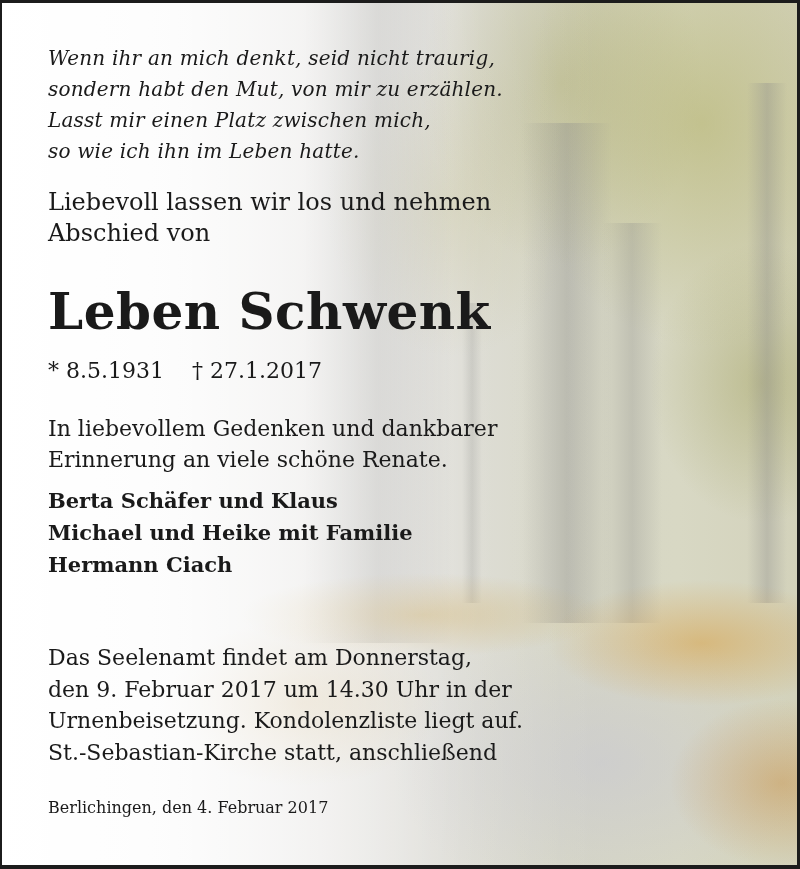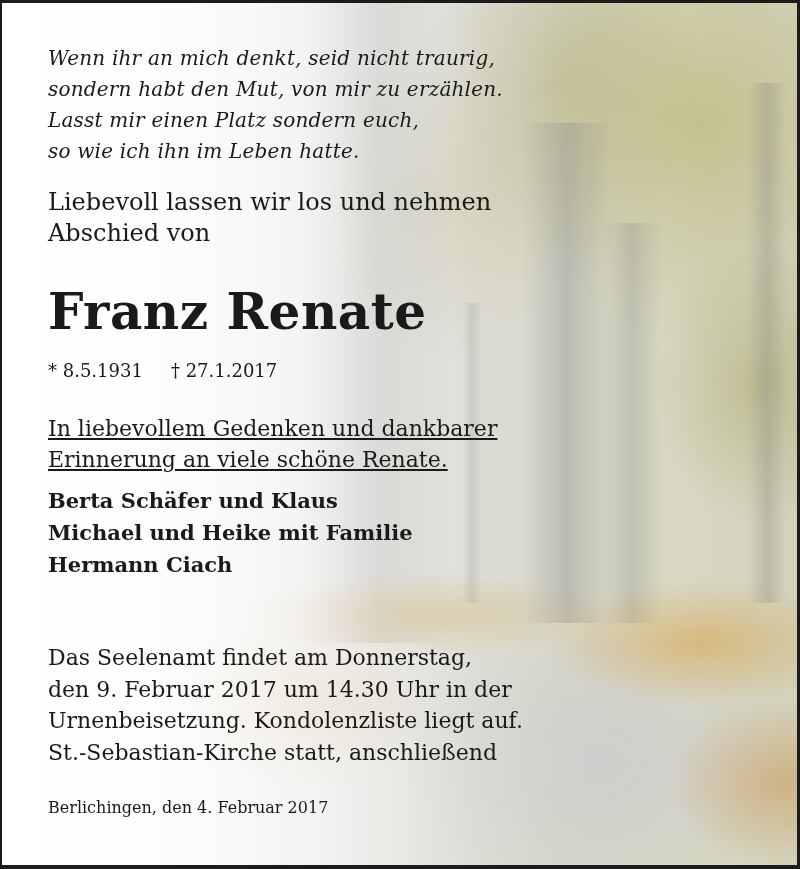--- a/index.html
+++ b/index.html
@@ -66,28 +66,28 @@
     }
     .intro div { white-space: nowrap; }
     .name {
       position: absolute; top: 279px; left: 0;
       font-family: "DejaVu Serif", "Liberation Serif", serif;
       font-weight: bold; font-size: 50px; line-height: 60px;
       letter-spacing: 0.5px; white-space: nowrap;
     }
     .dates {
       position: absolute; top: 353px; left: 0;
-      font-size: 18px; line-height: 30px; white-space: nowrap;
+      font-size: 22px; line-height: 30px; white-space: nowrap;
     }
     .dates .sep { display: inline-block; width: 28px; }
     .memory {
       position: absolute; top: 410px; left: 0;
       font-size: 22px; line-height: 31px;
     }
-    .memory div { white-space: nowrap; text-decoration: underline; }
+    .memory div { white-space: nowrap; }
     .mourners {
       position: absolute; top: 482px; left: 0;
       font-weight: bold; font-size: 21px; line-height: 32px;
     }
     .mourners div { white-space: nowrap; }
     .service {
       position: absolute; top: 639px; left: 0;
       font-size: 22px; line-height: 31.5px;
     }
     .service div { white-space: nowrap; }
@@ -107,30 +107,30 @@
   <div class="trunk t3"></div>
   <div class="trunk t4"></div>
   <div class="trunk t5"></div>
   <div class="bg bg-path"></div>
   <div class="bg bg-fade"></div>
 
   <div class="content">
     <div class="poem">
       <div>Wenn ihr an mich denkt, seid nicht traurig,</div>
       <div>sondern habt den Mut, von mir zu erzählen.</div>
-      <div>Lasst mir einen Platz sondern euch,</div>
+      <div>Lasst mir einen Platz zwischen mich,</div>
       <div>so wie ich ihn im Leben hatte.</div>
     </div>
 
     <div class="intro">
       <div>Liebevoll lassen wir los und nehmen</div>
       <div>Abschied von</div>
     </div>
 
-    <div class="name">Franz Renate</div>
+    <div class="name">Leben Schwenk</div>
 
     <div class="dates">
       <span>*</span>
       <span>8.5.1931</span><span class="sep"></span><span>†</span>
       <span>27.1.2017</span>
     </div>
 
     <div class="memory">
       <div>In liebevollem Gedenken und dankbarer</div>
       <div>Erinnerung an viele schöne Renate.</div>

